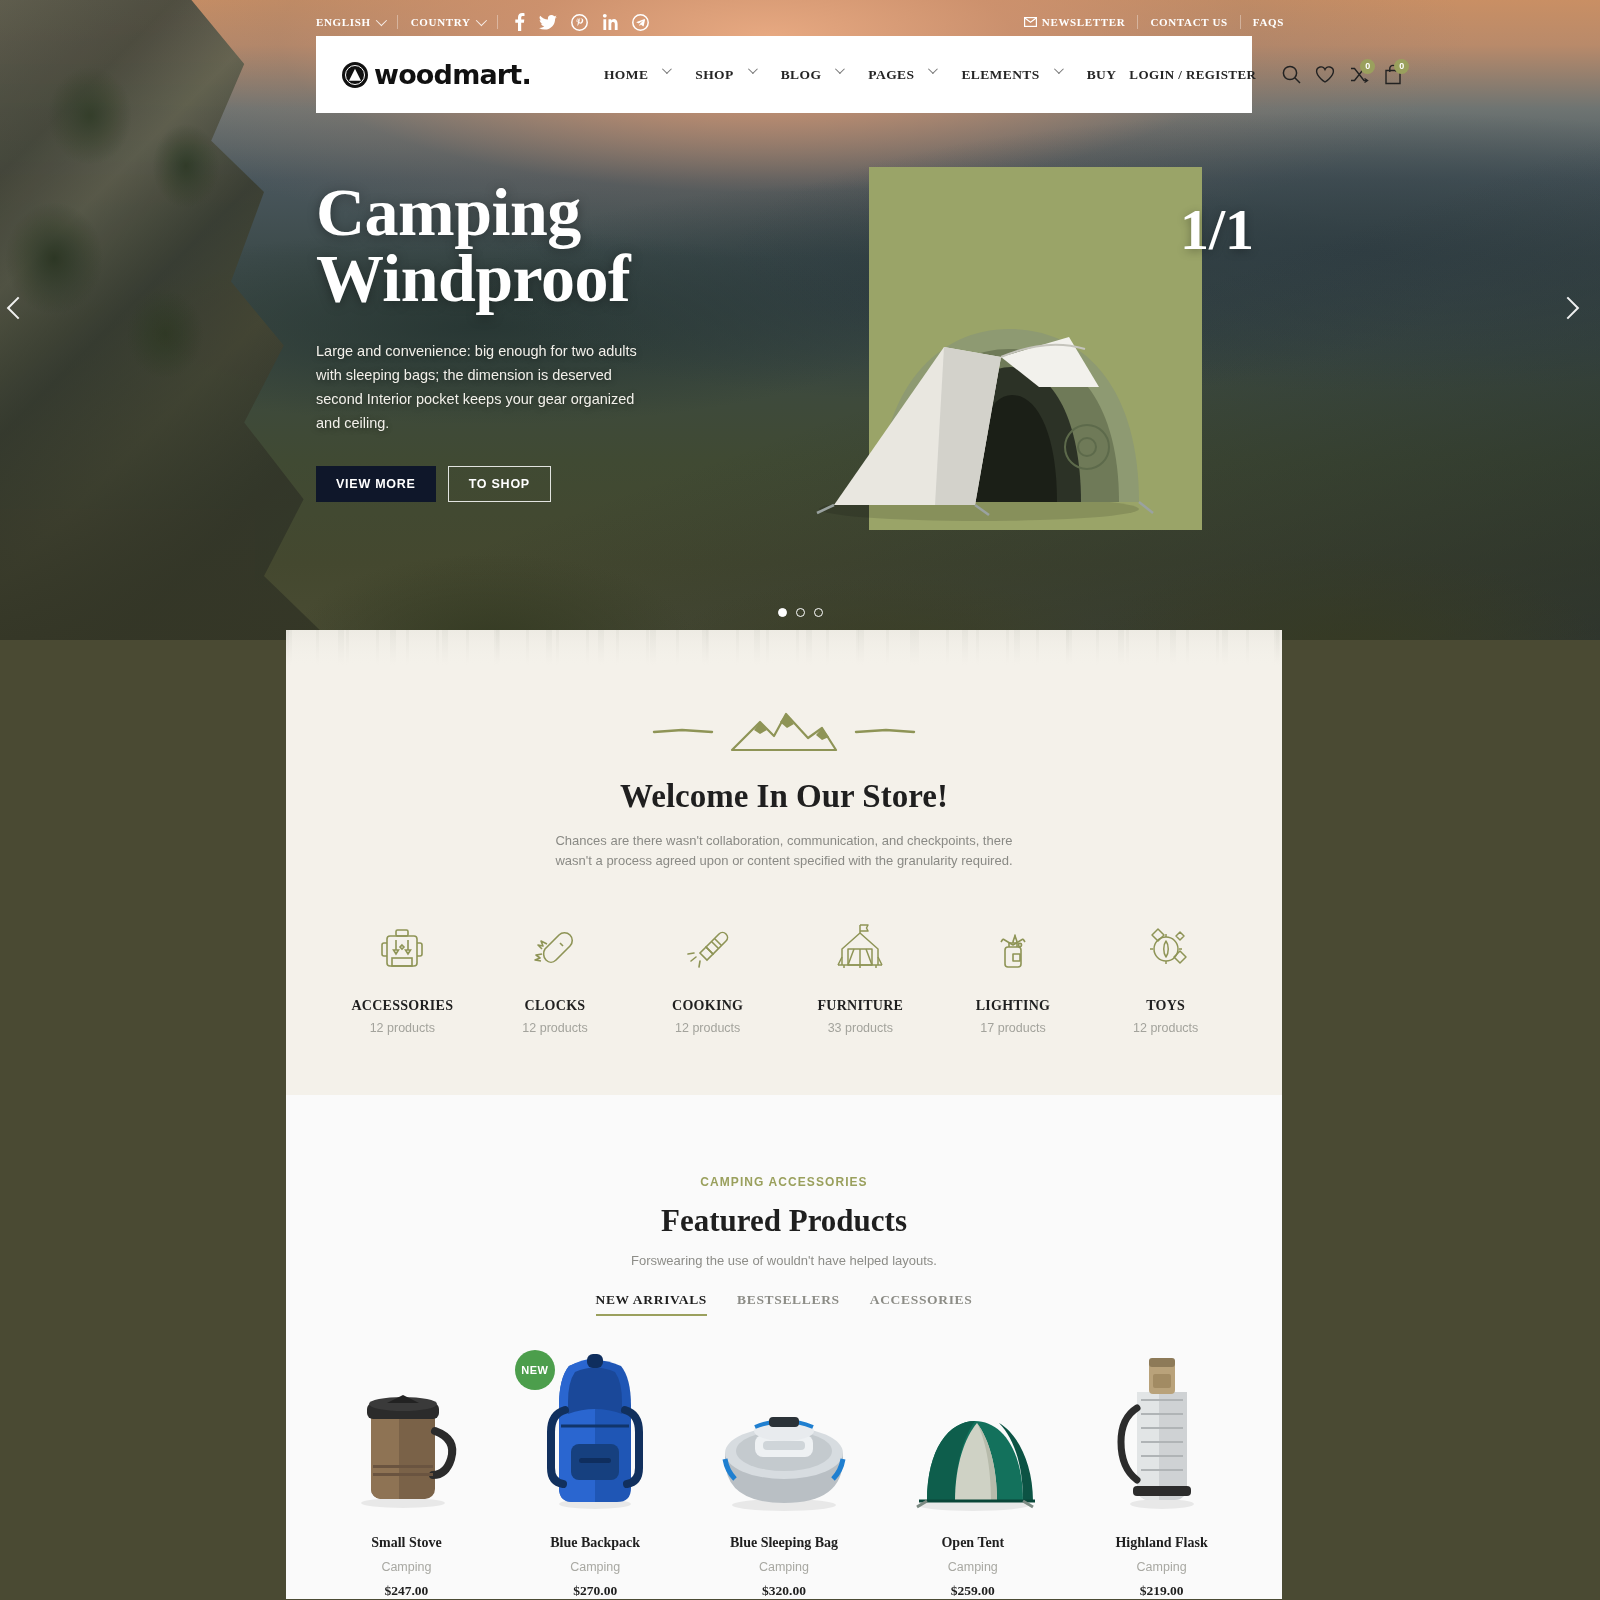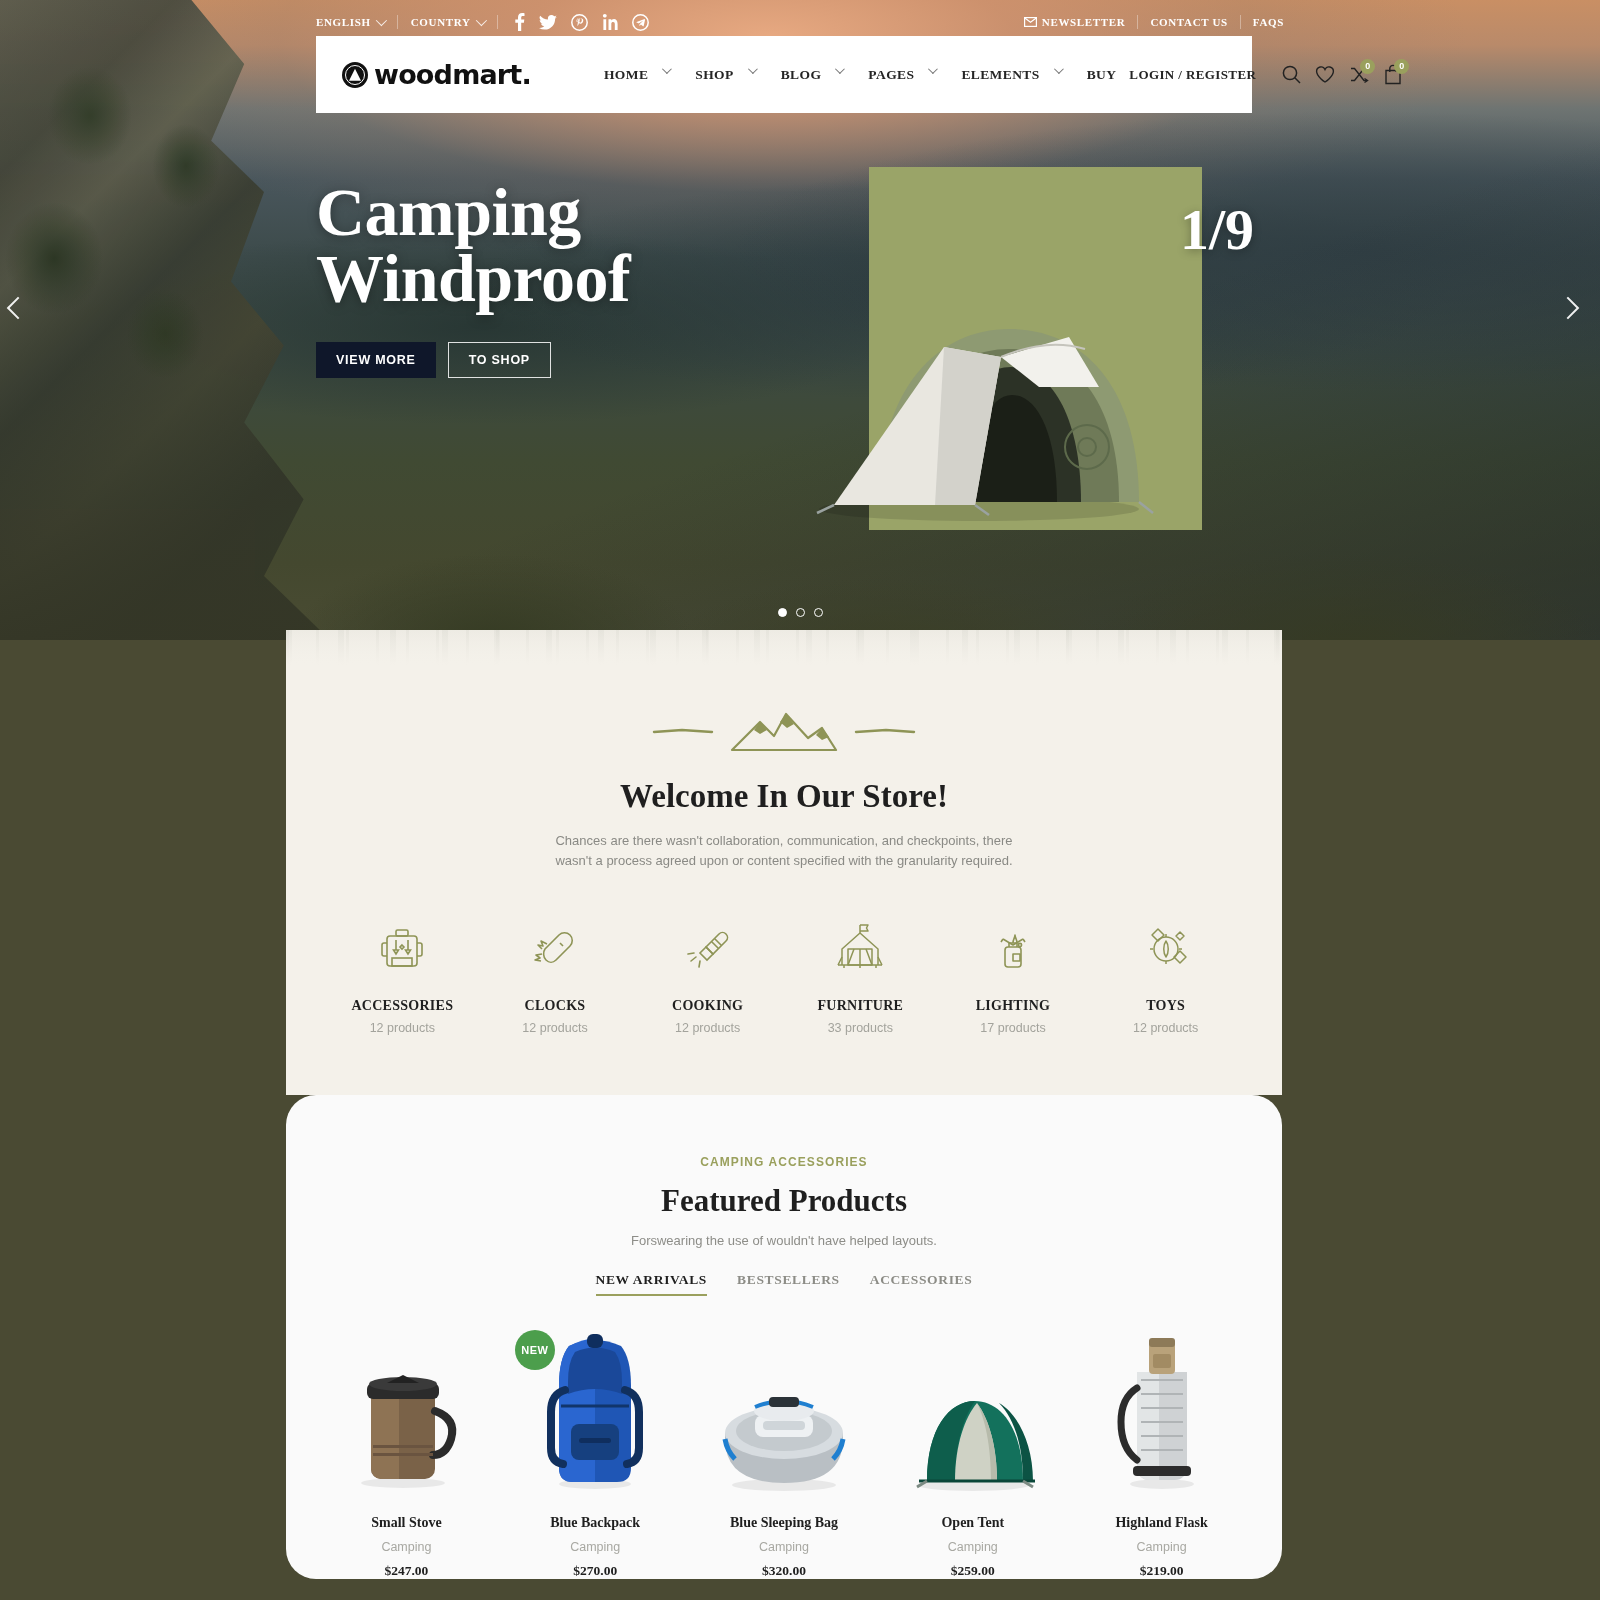--- a/index.html
+++ b/index.html
@@ -197,21 +197,21 @@
   }
   .cat { text-align: center; }
   .cat-icon { height: 62px; display: flex; align-items: center; justify-content: center; }
   .cat-name {
     margin-top: 18px; font-family: "Liberation Serif", serif; font-weight: 700;
     font-size: 14px; letter-spacing: .02em; color: #1f1f1f; text-transform: uppercase;
   }
   .cat-count { margin-top: 7px; font-size: 12.5px; color: #a3a39c; }
 
   
-  .featured { background: #fafafa; padding: 60px 0 0; text-align: center; border-radius: 30px; }
+  .featured { background: #fafafa; padding: 80px 0 0; text-align: center; }
   .eyebrow {
     font-size: 12px; letter-spacing: .09em; color: #9aa05d; text-transform: uppercase; font-weight: 600;
   }
   .ft-title {
     margin-top: 14px; font-family: "Liberation Serif", serif; font-weight: 700; font-size: 31px; color: #1f1f1f;
   }
   .ft-sub { margin-top: 14px; font-size: 13px; color: #8d8d88; }
   .tabs { margin-top: 24px; display: flex; justify-content: center; gap: 30px; }
   .tab {
     font-family: "Liberation Serif", serif; font-weight: 700; font-size: 13.5px;
@@ -358,20 +358,21 @@
         <span class="badge">0</span>
       </div>
     </div>
   </div>
 
   <div class="hero-content">
     <div class="hero-title">
       <div>Camping</div>
       <div>Windproof</div>
     </div>
+    <div class="hero-desc">Large and convenience: big enough for two adults with sleeping bags; the dimension is deserved second Interior pocket keeps your gear organized and ceiling.</div>
     <div class="hero-btns">
       <a class="btn btn-primary">VIEW MORE</a>
       <a class="btn btn-ghost">TO SHOP</a>
     </div>
   </div>
 
   <div class="hero-card">
     <svg class="tent-img" viewBox="0 0 470 300">
       <ellipse cx="240" cy="272" rx="160" ry="12" fill="rgba(0,0,0,0.12)"></ellipse>
       <path d="M140 265 C140 150 200 92 270 92 C345 92 400 150 400 265 Z" fill="#8e9a72"></path>
@@ -383,21 +384,21 @@
       <path d="M262 120 L330 100 L360 150 L300 150 Z" fill="#f2f1ec"></path>
       <path d="M262 120 C290 108 320 104 346 112" fill="none" stroke="#c5c4bc" stroke-width="2"></path>
       <line x1="95" y1="268" x2="78" y2="276" stroke="#9aa2a0" stroke-width="2.5"></line>
       <line x1="236" y1="268" x2="250" y2="278" stroke="#9aa2a0" stroke-width="2.5"></line>
       <line x1="400" y1="265" x2="414" y2="276" stroke="#9aa2a0" stroke-width="2.5"></line>
       <circle cx="348" cy="210" r="22" fill="none" stroke="#5d6a4b" stroke-width="2"></circle>
       <circle cx="348" cy="210" r="9" fill="none" stroke="#5d6a4b" stroke-width="2"></circle>
     </svg>
   </div>
 
-  <div class="slide-num">1/9</div>
+  <div class="slide-num">1/1</div>
 
   <div class="arrow left">
       <i></i>
     </div>
   <div class="arrow right">
       <i></i>
     </div>
 
   <div class="dots">
     <span class="dot on"></span>

